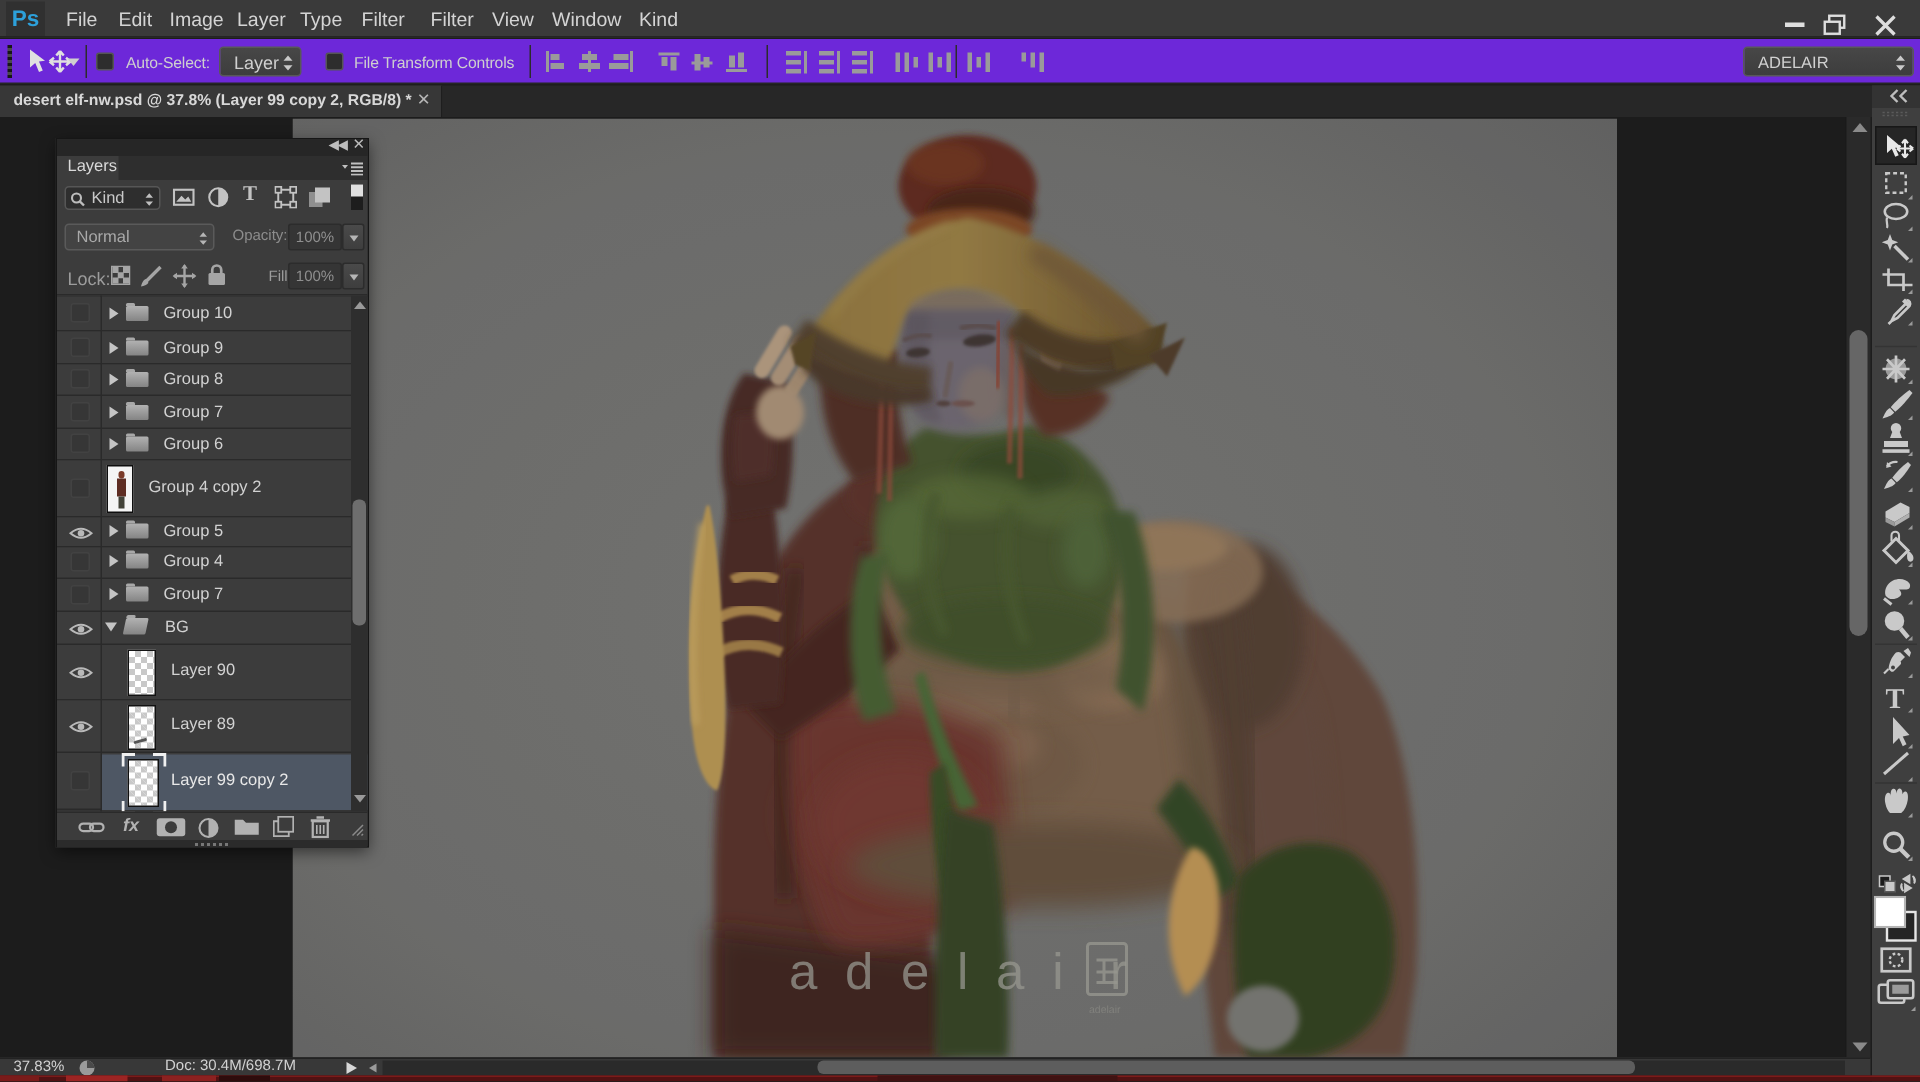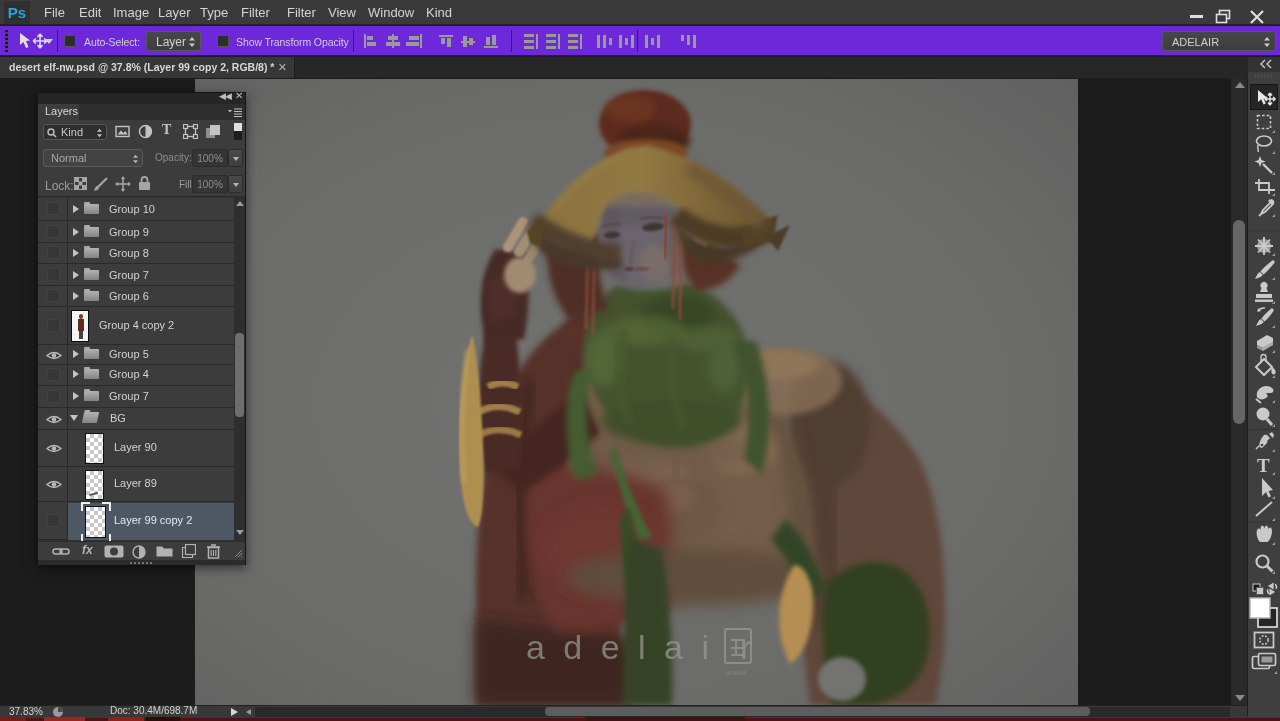--- a/index.html
+++ b/index.html
@@ -120,21 +120,21 @@
     <div class="vsep" style="left:57px"></div>
     <div class="cb" style="left:64px"></div>
     <span class="optlabel" style="left:84px">Auto-Select:</span>
     <div class="combo" style="left:146px;top:5px;width:55px;height:20px;">
       <span style="position:absolute;left:9px;top:3px">Layer</span>
       <svg style="position:absolute;right:4px;top:4px" width="8" height="12" viewBox="0 0 8 12">
         <path d="M4,1 L7,4.5 L1,4.5 Z M4,11 L7,7.5 L1,7.5 Z" fill="#c9c9c9"></path>
       </svg>
     </div>
     <div class="cb" style="left:217px"></div>
-    <span class="optlabel" style="left:236px">Show Transform Opacity</span>
+    <span class="optlabel" style="left:236px">File Transform Controls</span>
     <div class="vsep" style="left:353px"></div>
     <svg class="abs" style="left:360px;top:7px" width="345" height="17" viewBox="0 0 345 17" fill="#9a9a9a">
       <g>
           <rect x="4" y="1" width="2" height="14"></rect>
           <rect x="7" y="3" width="6" height="4"></rect>
           <rect x="7" y="9" width="9" height="4"></rect>
         </g>
       <g>
           <rect x="32" y="1" width="2" height="14"></rect>
           <rect x="28" y="3" width="10" height="4"></rect>

